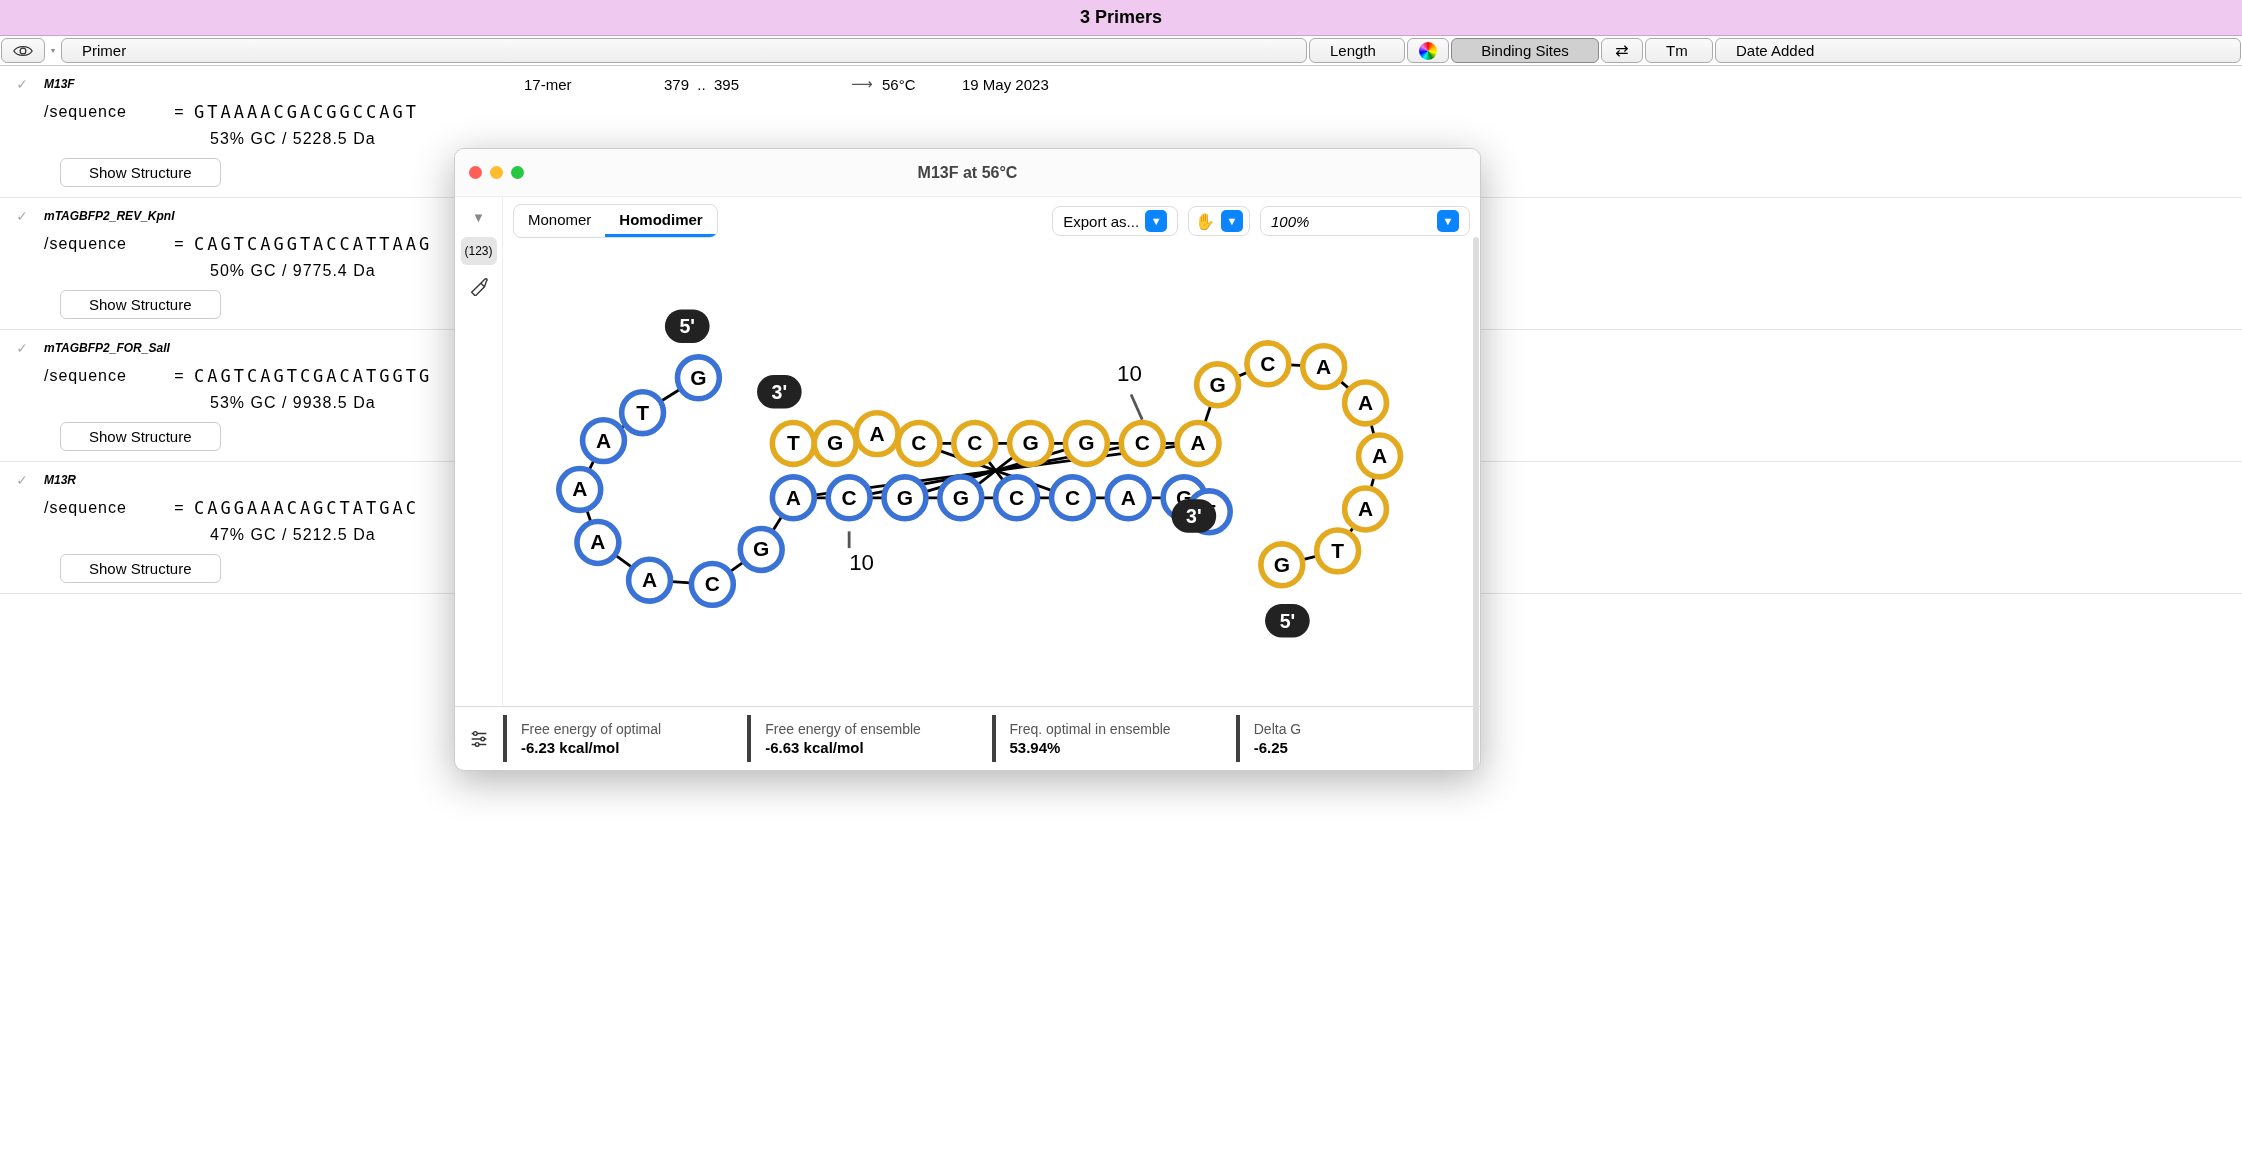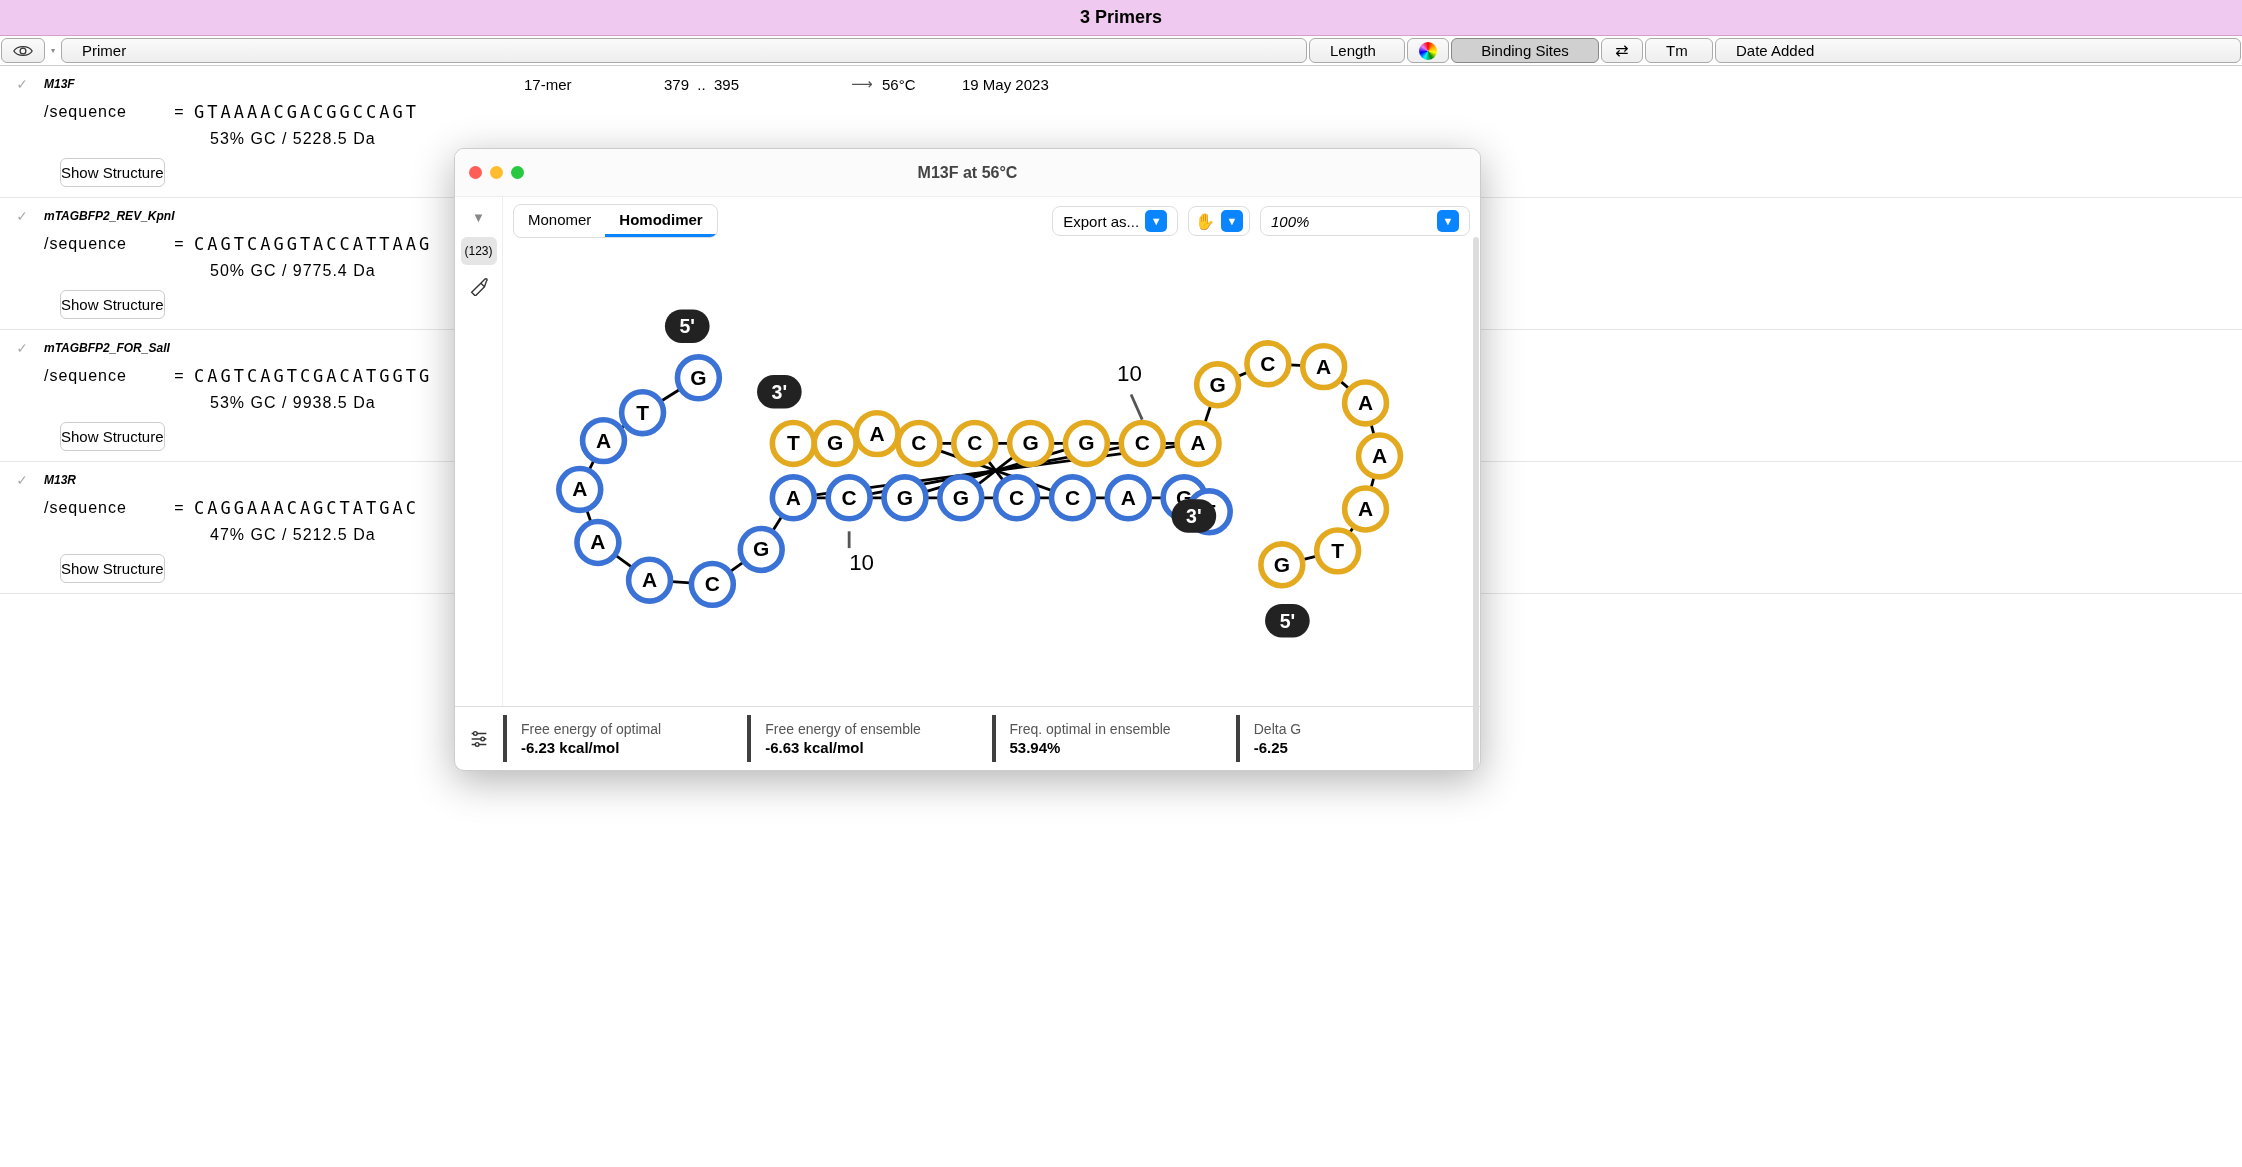--- a/index.html
+++ b/index.html
@@ -23,21 +23,21 @@
 .len-col{width:140px;}
 .bind-col{width:178px;}
 .arrow-col{width:40px;text-align:center;color:#555;}
 .tm-col{width:80px;}
 .date-col{}
 .seq-line{display:flex;align-items:center;padding:4px 0 2px 44px;}
 .seq-lab{width:120px;font-size:16px;letter-spacing:1px;}
 .eq{width:30px;text-align:center;font-size:16px;}
 .mono{font-family:'Menlo','Consolas',monospace;font-size:17px;letter-spacing:3px;}
 .meta-line{padding-left:210px;font-size:16px;letter-spacing:1px;margin-top:6px;}
-.btn{display:inline-block;margin-left:60px;margin-top:10px;border:1px solid #ccc;border-radius:6px;padding:5px 0;font-size:15px;background:#fff;}
+.btn{display:inline-block;margin-left:60px;margin-top:10px;border:1px solid #ccc;border-radius:6px;padding:5px 28px;font-size:15px;background:#fff;}
 
 
 .win{position:absolute;top:148px;left:454px;width:1027px;height:623px;background:#fff;border-radius:10px;box-shadow:0 10px 40px rgba(0,0,0,0.3);display:flex;flex-direction:column;overflow:hidden;border:1px solid #ccc;}
 .win-title{height:48px;display:flex;align-items:center;position:relative;border-bottom:1px solid #eee;background:#fbfbfb;}
 .traffic{display:flex;gap:8px;padding-left:14px;}
 .tl{width:13px;height:13px;border-radius:50%;}
 .tl.r{background:#ff5f57;}.tl.y{background:#febc2e;}.tl.g{background:#28c840;}
 .win-title-text{position:absolute;left:0;right:0;text-align:center;font-weight:600;font-size:16px;color:#444;}
 .win-body{flex:1;display:flex;position:relative;}
 .lsb{width:48px;border-right:1px solid #eee;display:flex;flex-direction:column;align-items:center;padding-top:6px;gap:6px;}

